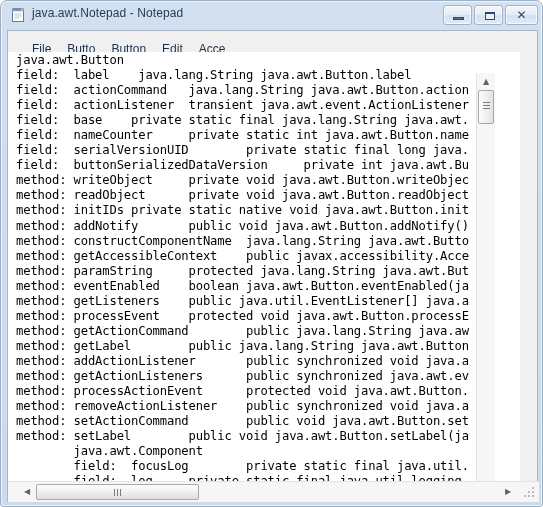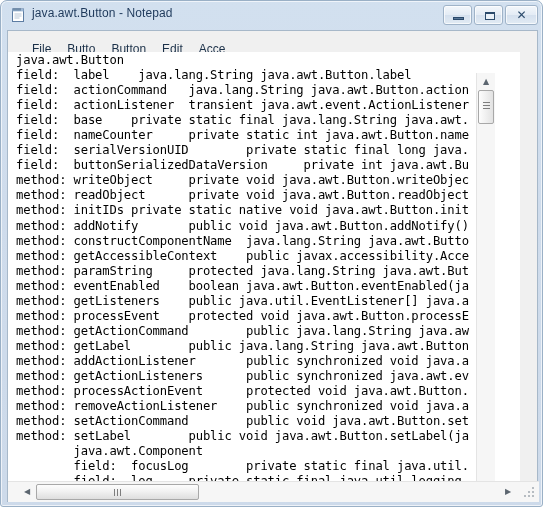--- a/index.html
+++ b/index.html
@@ -293,21 +293,21 @@
         <rect x="2.5" y="2" width="11" height="2.4" fill="#9fb9d6"></rect>
         <line x1="4.5" y1="7" x2="11.5" y2="7" stroke="#b9c7d6" stroke-width="1"></line>
         <line x1="4.5" y1="9" x2="11.5" y2="9" stroke="#b9c7d6" stroke-width="1"></line>
         <line x1="4.5" y1="11" x2="9.5" y2="11" stroke="#b9c7d6" stroke-width="1"></line>
         <line x1="4" y1="1.2" x2="4" y2="3.6" stroke="#44627f" stroke-width="1"></line>
         <line x1="6" y1="1.2" x2="6" y2="3.6" stroke="#44627f" stroke-width="1"></line>
         <line x1="8" y1="1.2" x2="8" y2="3.6" stroke="#44627f" stroke-width="1"></line>
         <line x1="10" y1="1.2" x2="10" y2="3.6" stroke="#44627f" stroke-width="1"></line>
       </svg>
     </span>
-    <span class="title-text">java.awt.Button - Notepad</span>
+    <span class="title-text">java.awt.Notepad - Notepad</span>
 
     <div class="caption-buttons">
       <div class="cap-btn">
         <span class="glyph-min"></span>
       </div>
       <div class="cap-btn">
         <span class="glyph-max"></span>
       </div>
       <div class="cap-btn close">
         <span class="glyph-close">✕</span>

